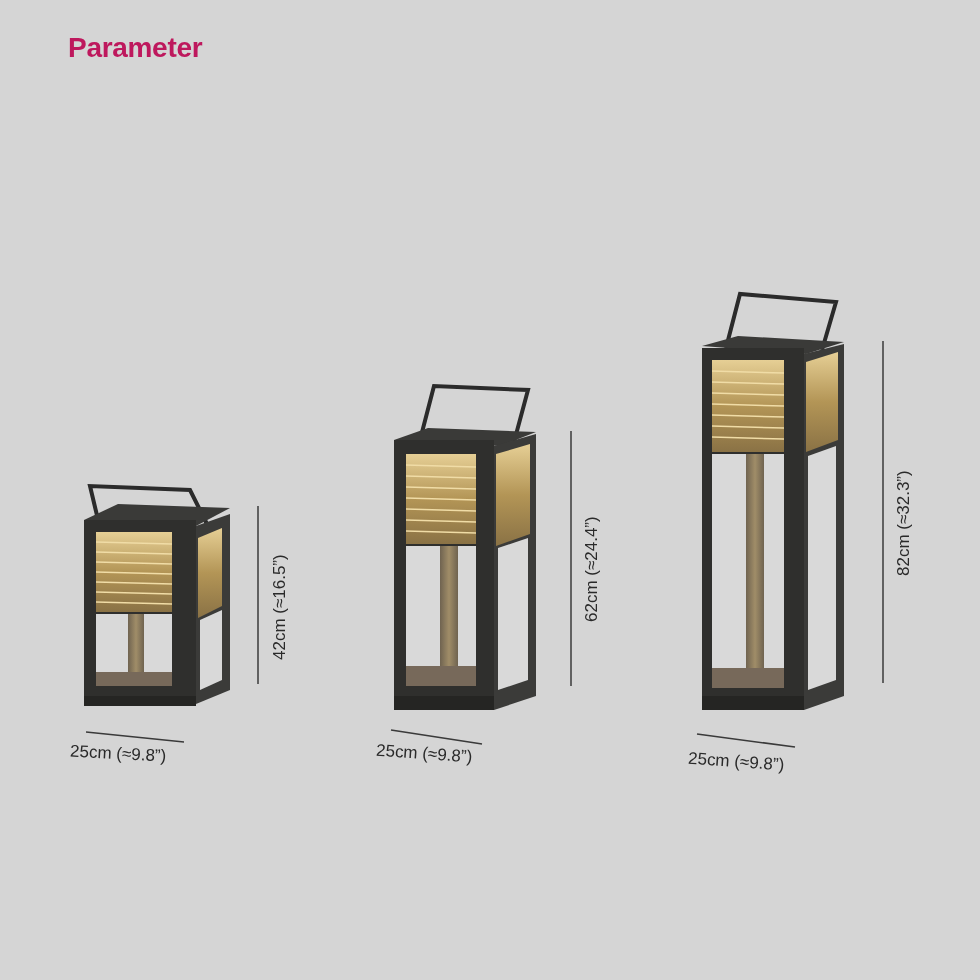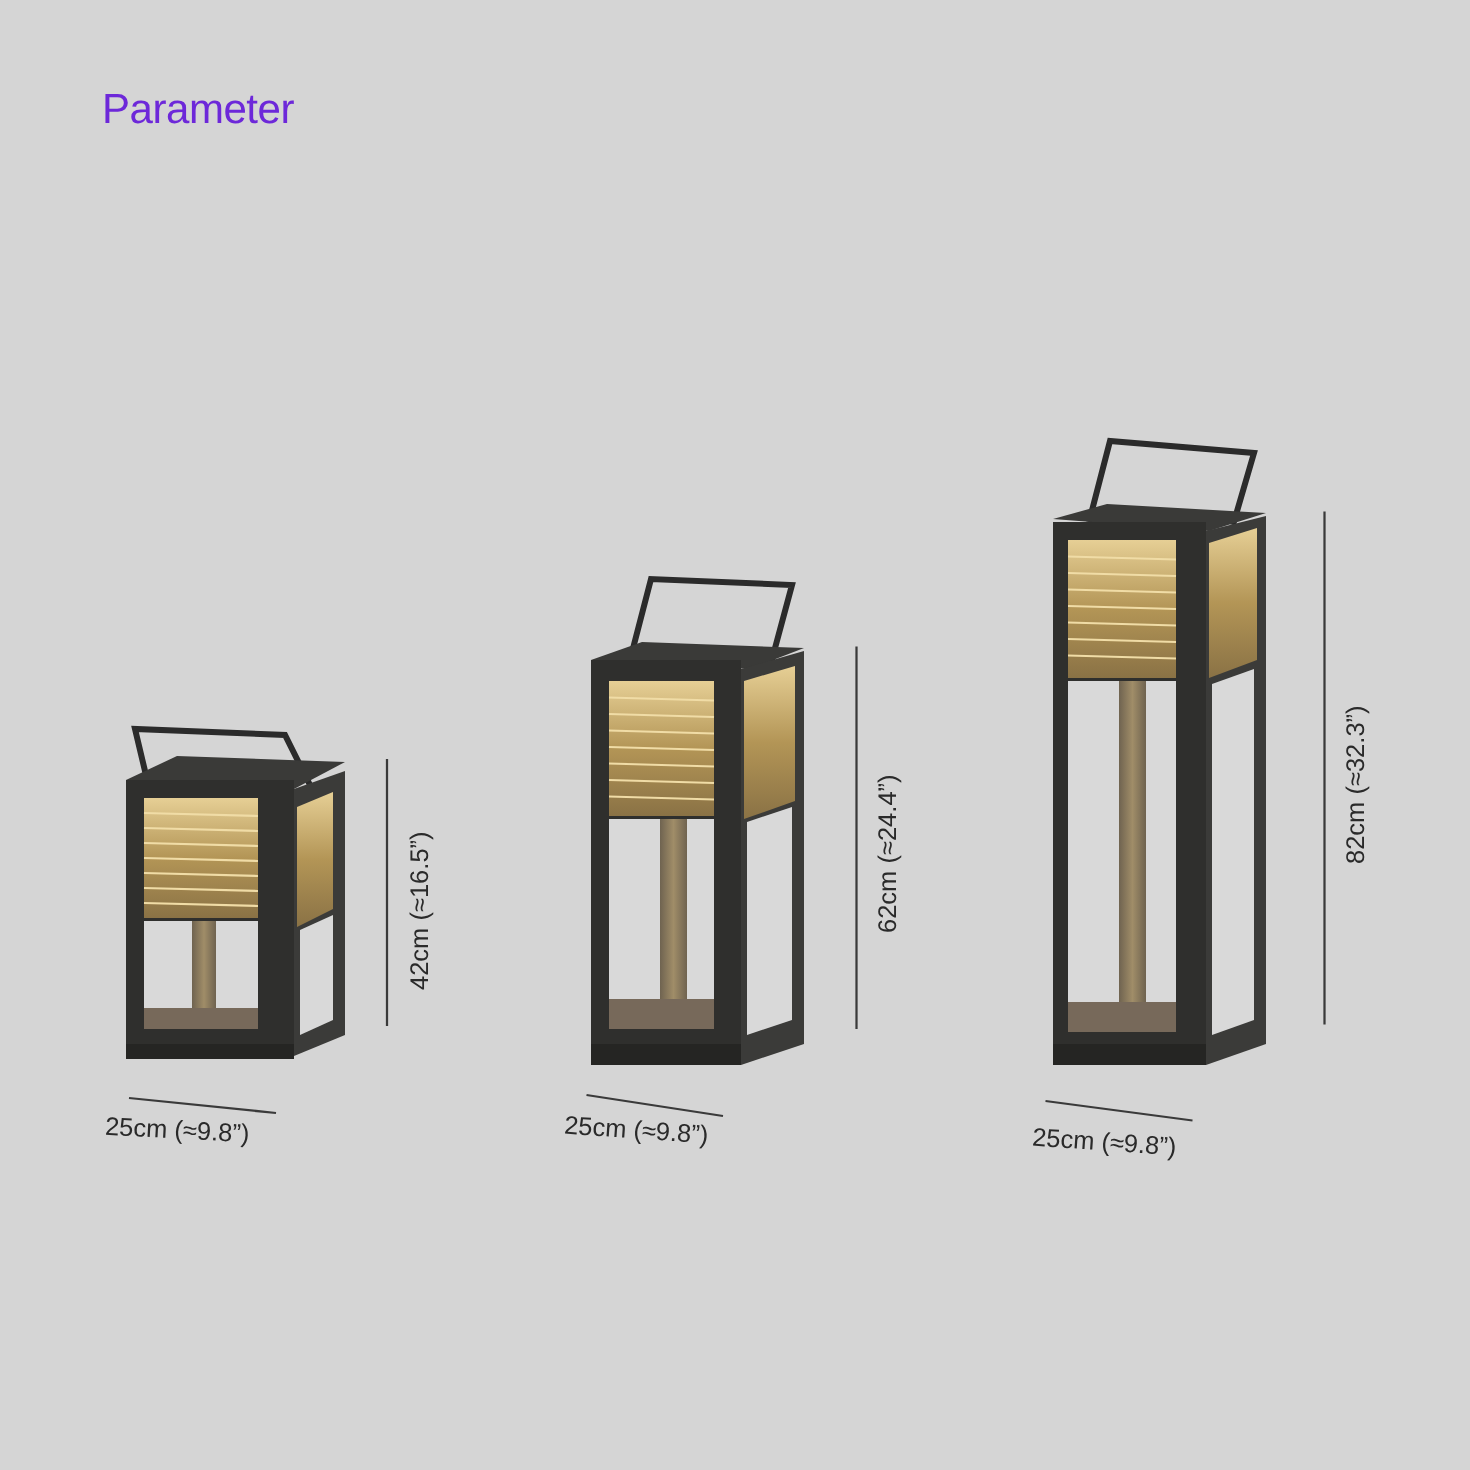--- a/index.html
+++ b/index.html
@@ -1,17 +1,17 @@
 <!DOCTYPE html>
 <html><head>
 <meta charset="utf-8">
 <style>
   html,body{margin:0;padding:0;}
   body{width:980px;height:980px;background:#d5d5d5;position:relative;overflow:hidden;font-family:"Liberation Sans",sans-serif;}
-  .title{position:absolute;left:68px;top:57px;font-size:28px;font-weight:normal;color:#6d28d9;letter-spacing:-0.3px;}
+  .title{position:absolute;left:68px;top:32px;font-size:28px;font-weight:bold;color:#be185d;letter-spacing:-0.3px;}
   .lantern{position:absolute;left:0;top:0;}
   .dim-h{position:absolute;font-size:17px;color:#2a2a2a;white-space:nowrap;}
   .dim-v{position:absolute;font-size:17px;color:#2a2a2a;white-space:nowrap;transform:rotate(-90deg);transform-origin:left top;}
 </style>
 </head>
 <body>
 
 <div class="title">Parameter</div>
 
 <svg class="lantern" width="980" height="980">

